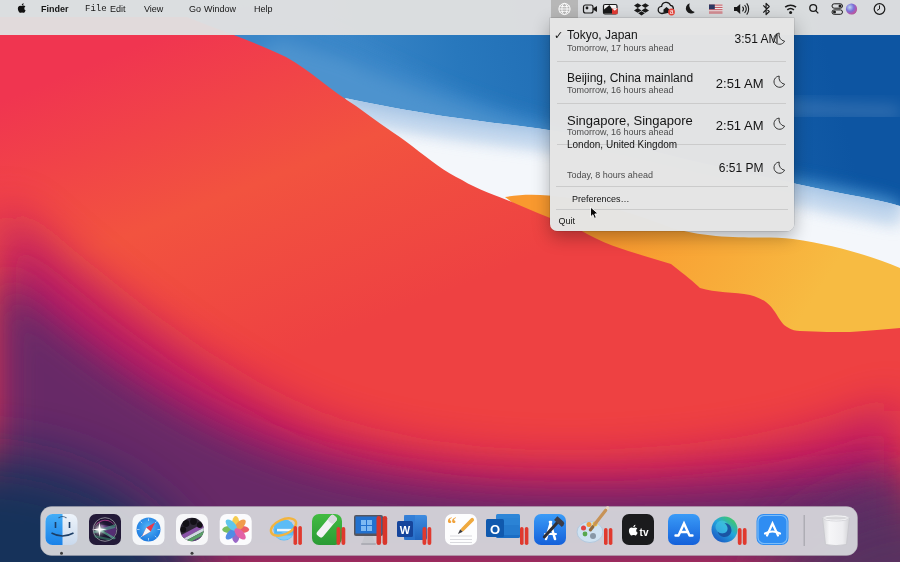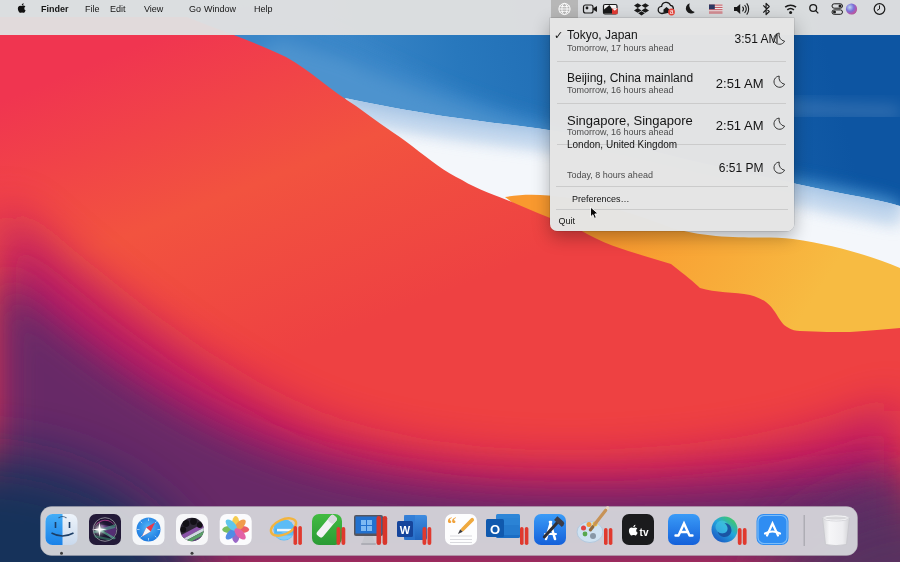--- a/index.html
+++ b/index.html
@@ -76,21 +76,21 @@
 
   <ellipse cx="935" cy="615" rx="175" ry="120" fill="#523061" opacity="0.95" filter="url(#b28)"></ellipse>
 </svg>
 
 <div class="abs" id="menubar" style="left:0;top:0;width:900px;height:35px;background:rgba(224,224,224,0.97);font-size:9px;color:#161616;">
 
   <svg class="abs" style="left:16.5px;top:2.8px" width="9.5" height="10.5" viewBox="0 0 170 190">
     <path fill="#111" d="M150.5,64.4c-1,0.8-18.7,10.7-18.7,32.9c0,25.6,22.5,34.7,23.2,34.9c-0.1,0.6-3.6,12.4-11.9,24.5c-7.4,10.6-15.1,21.2-26.8,21.2c-11.7,0-14.8-6.8-28.3-6.8c-13.2,0-17.9,7-28.6,7c-10.7,0-18.2-9.8-26.8-21.9C22.7,142,14.6,120,14.6,99.1c0-33.5,21.8-51.3,43.2-51.3c11.4,0,20.9,7.5,28.1,7.5c6.8,0,17.5-7.9,30.5-7.9C121.3,47.4,139,47.8,150.5,64.4z M110.2,33.4c5.4-6.4,9.2-15.2,9.2-24.1c0-1.2-0.1-2.5-0.3-3.5c-8.8,0.3-19.2,5.8-25.5,13.1c-4.9,5.6-9.5,14.5-9.5,23.4c0,1.4,0.2,2.7,0.3,3.1c0.6,0.1,1.5,0.2,2.4,0.2C94.6,45.6,104.6,40.3,110.2,33.4z"></path>
   </svg>
   <b class="abs" style="left:41px;top:4px;font-weight:700;">Finder</b>
-  <span class="abs" style="left:85px;top:4px;">File</span>
+  <span class="abs" style="left:85px;top:4px;font-family:Liberation Mono, monospace;">File</span>
   <span class="abs" style="left:110px;top:4px;">Edit</span>
   <span class="abs" style="left:144px;top:4px;">View</span>
   <span class="abs" style="left:189px;top:4px;">Go</span>
   <span class="abs" style="left:204px;top:4px;">Window</span>
   <span class="abs" style="left:254px;top:4px;">Help</span>
 
   <svg class="abs" style="left:545px;top:0" width="355" height="18" viewBox="0 0 355 18">
 
     <rect x="6" y="0" width="27" height="18" rx="0" fill="#b7b7b7"></rect>
     <g stroke="#fdfdfd" fill="none" stroke-width="1">

